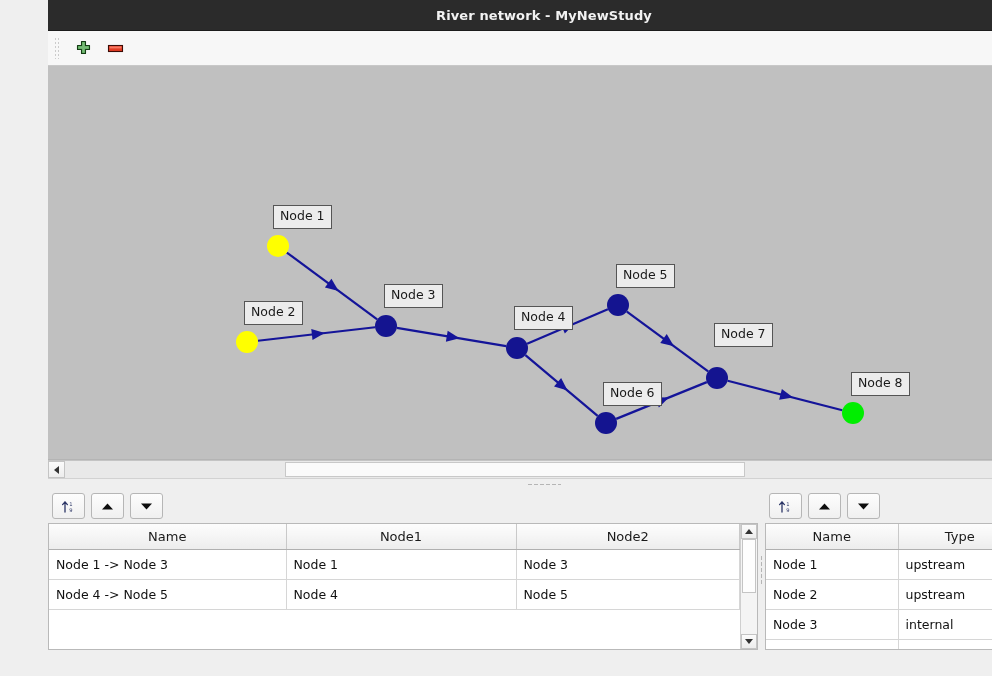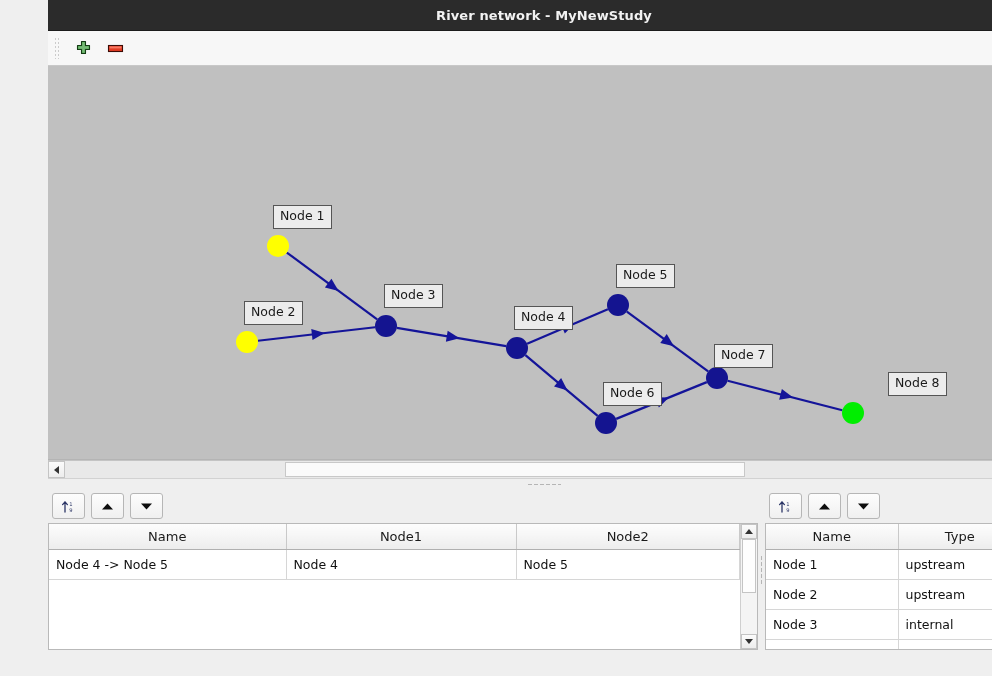--- a/index.html
+++ b/index.html
@@ -335,22 +335,22 @@
             <circle cx="805" cy="347" r="11" fill="#00ee00"></circle>
           </g>
       </svg>
       <div id="labels-layer">
           <div class="node-label" style="left: 225px; top: 139px;">Node 1</div>
           <div class="node-label" style="left: 196px; top: 235px;">Node 2</div>
           <div class="node-label" style="left: 336px; top: 218px;">Node 3</div>
           <div class="node-label" style="left: 466px; top: 240px;">Node 4</div>
           <div class="node-label" style="left: 568px; top: 198px;">Node 5</div>
           <div class="node-label" style="left: 555px; top: 316px;">Node 6</div>
-          <div class="node-label" style="left: 666px; top: 278px;">Node 7</div>
-          <div class="node-label" style="left: 840px; top: 306px;">Node 8</div>
+          <div class="node-label" style="left: 666px; top: 257px;">Node 7</div>
+          <div class="node-label" style="left: 803px; top: 306px;">Node 8</div>
         </div>
     </div>
 
     <div class="vscroll">
       <div class="sb-arrow">
           <div class="tri tri-up"></div>
         </div>
       <div class="sb-track">
         <div class="vthumb" style="top:118px;height:70px;"></div>
       </div>
@@ -409,20 +409,25 @@
               </colgroup>
             <thead>
                 <tr id="branches-head">
                   <th>Name</th>
                   <th>Node1</th>
                   <th>Node2</th>
                 </tr>
               </thead>
             <tbody id="branches-body">
                 <tr>
+                  <td>Node 1 -&gt; Node 3</td>
+                  <td>Node 1</td>
+                  <td>Node 3</td>
+                </tr>
+                <tr>
                   <td>Node 4 -&gt; Node 5</td>
                   <td>Node 4</td>
                   <td>Node 5</td>
                 </tr>
               </tbody>
           </table>
         </div>
         <div class="tbl-vscroll">
           <div class="sb-arrow" style="height:15px">
               <div class="tri tri-up"></div>

